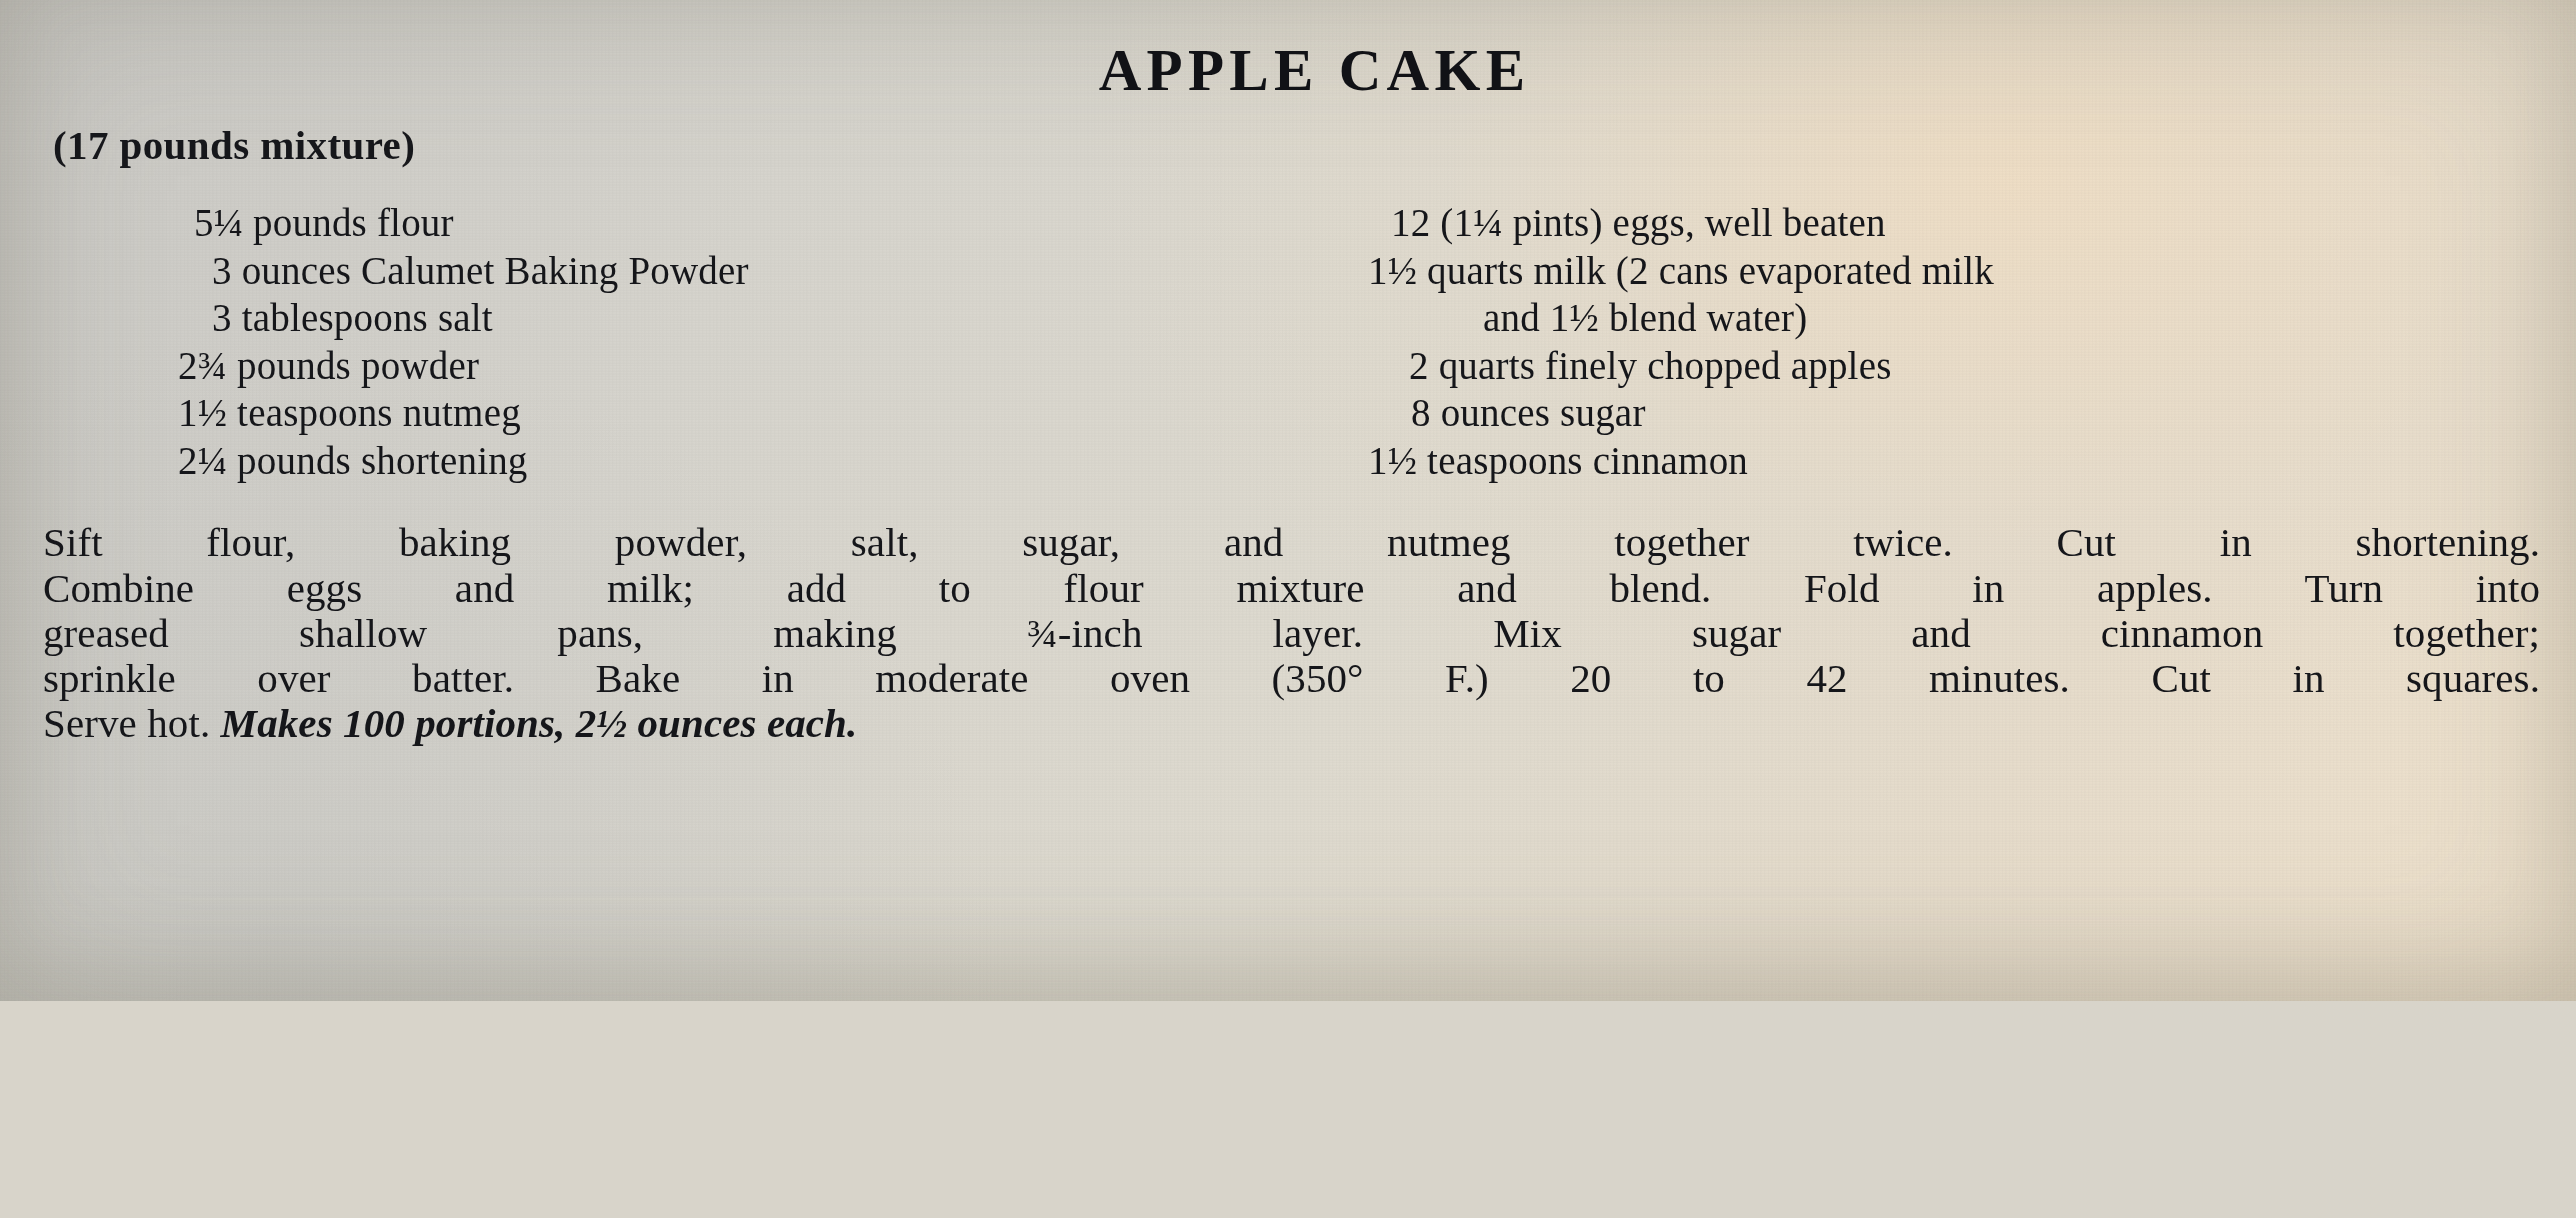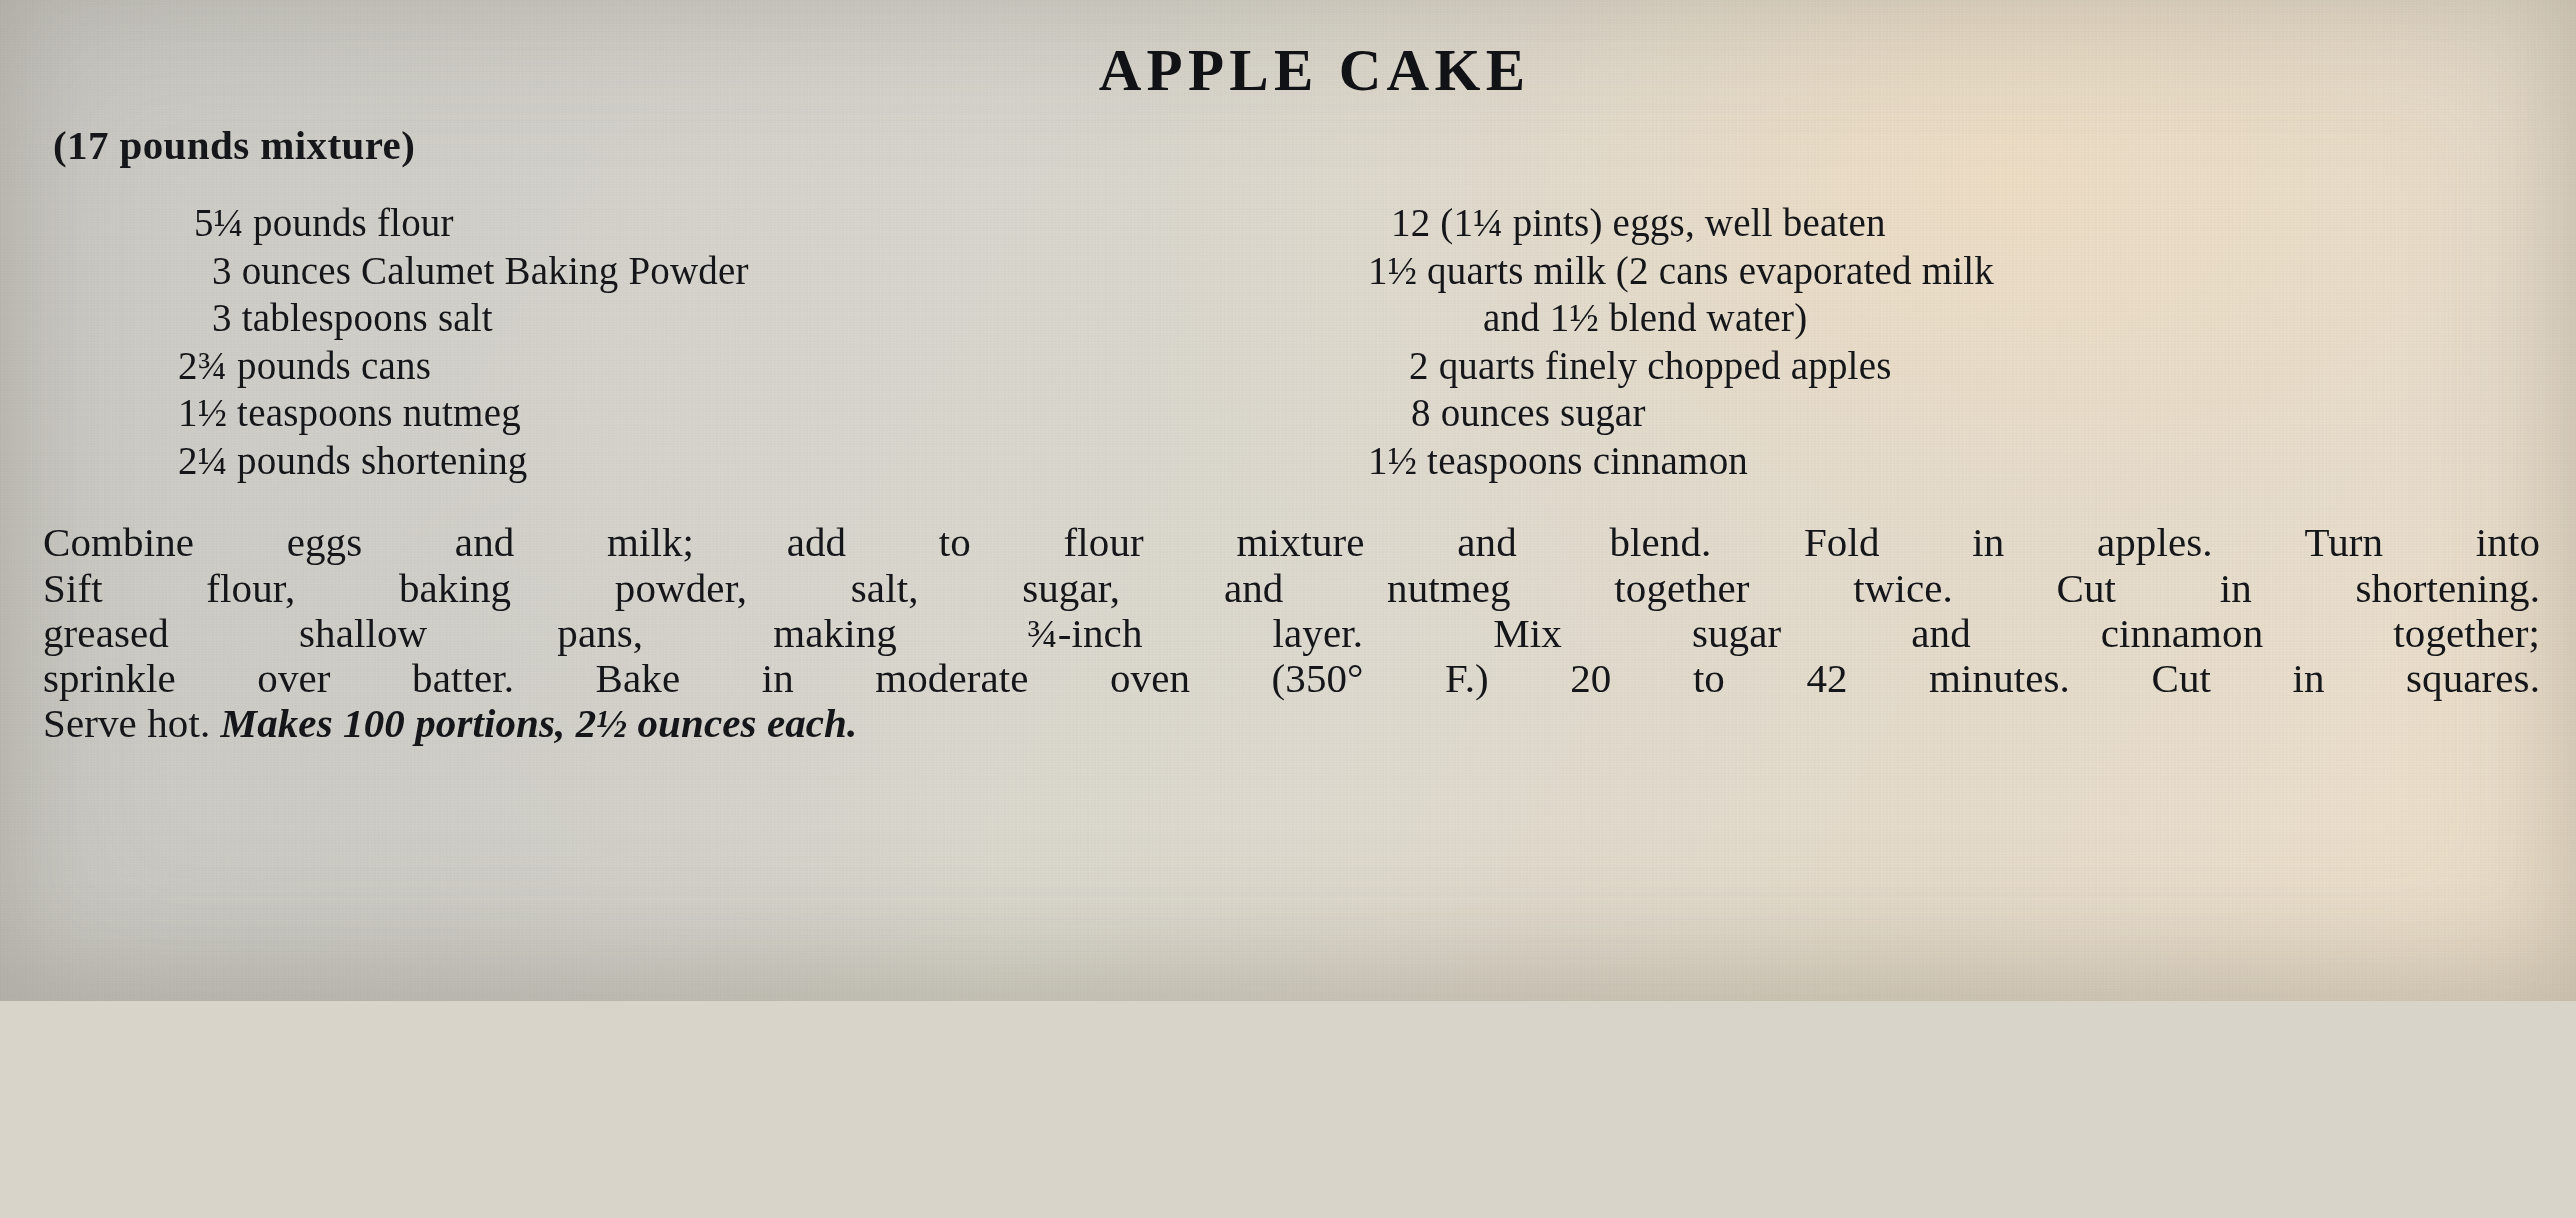--- a/index.html
+++ b/index.html
@@ -138,38 +138,38 @@
   <div class="content">
 
     <div class="title">APPLE CAKE</div>
     <div class="subtitle">(17 pounds mixture)</div>
 
     <div class="ingredients">
       <div class="col col-left">
         <div class="ing-line i-l0">5¼ pounds flour</div>
         <div class="ing-line i-l1">3 ounces Calumet Baking Powder</div>
         <div class="ing-line i-l2">3 tablespoons salt</div>
-        <div class="ing-line i-l3">2¾ pounds cans</div>
+        <div class="ing-line i-l3">2¾ pounds powder</div>
         <div class="ing-line i-l4">1½ teaspoons nutmeg</div>
         <div class="ing-line i-l5">2¼ pounds shortening</div>
       </div>
       <div class="col col-right">
         <div class="ing-line i-r0">12 (1¼ pints) eggs, well beaten</div>
         <div class="ing-line i-r1">1½ quarts milk (2 cans evaporated milk</div>
         <div class="ing-line i-r2">and 1½ blend water)</div>
         <div class="ing-line i-r3">2 quarts finely chopped apples</div>
         <div class="ing-line i-r4">8 ounces sugar</div>
         <div class="ing-line i-r5">1½ teaspoons cinnamon</div>
       </div>
     </div>
 
     <div class="method">
       <p>
+        <span class="ln justify">Sift flour, baking powder, salt, sugar, and nutmeg together twice. Cut in shortening.</span>
         <span class="ln justify">Combine eggs and milk; add to flour mixture and blend. Fold in apples. Turn into</span>
-        <span class="ln justify">Sift flour, baking powder, salt, sugar, and nutmeg together twice. Cut in shortening.</span>
         <span class="ln justify">greased shallow pans, making ¾-inch layer. Mix sugar and cinnamon together;</span>
         <span class="ln justify">sprinkle over batter. Bake in moderate oven (350° F.) 20 to 42 minutes. Cut in squares.</span>
         <span class="ln"><span>Serve hot.</span> <span class="yield">Makes 100 portions, 2½ ounces each.</span></span>
       </p>
     </div>
 
   </div>
 </div>
 
 

